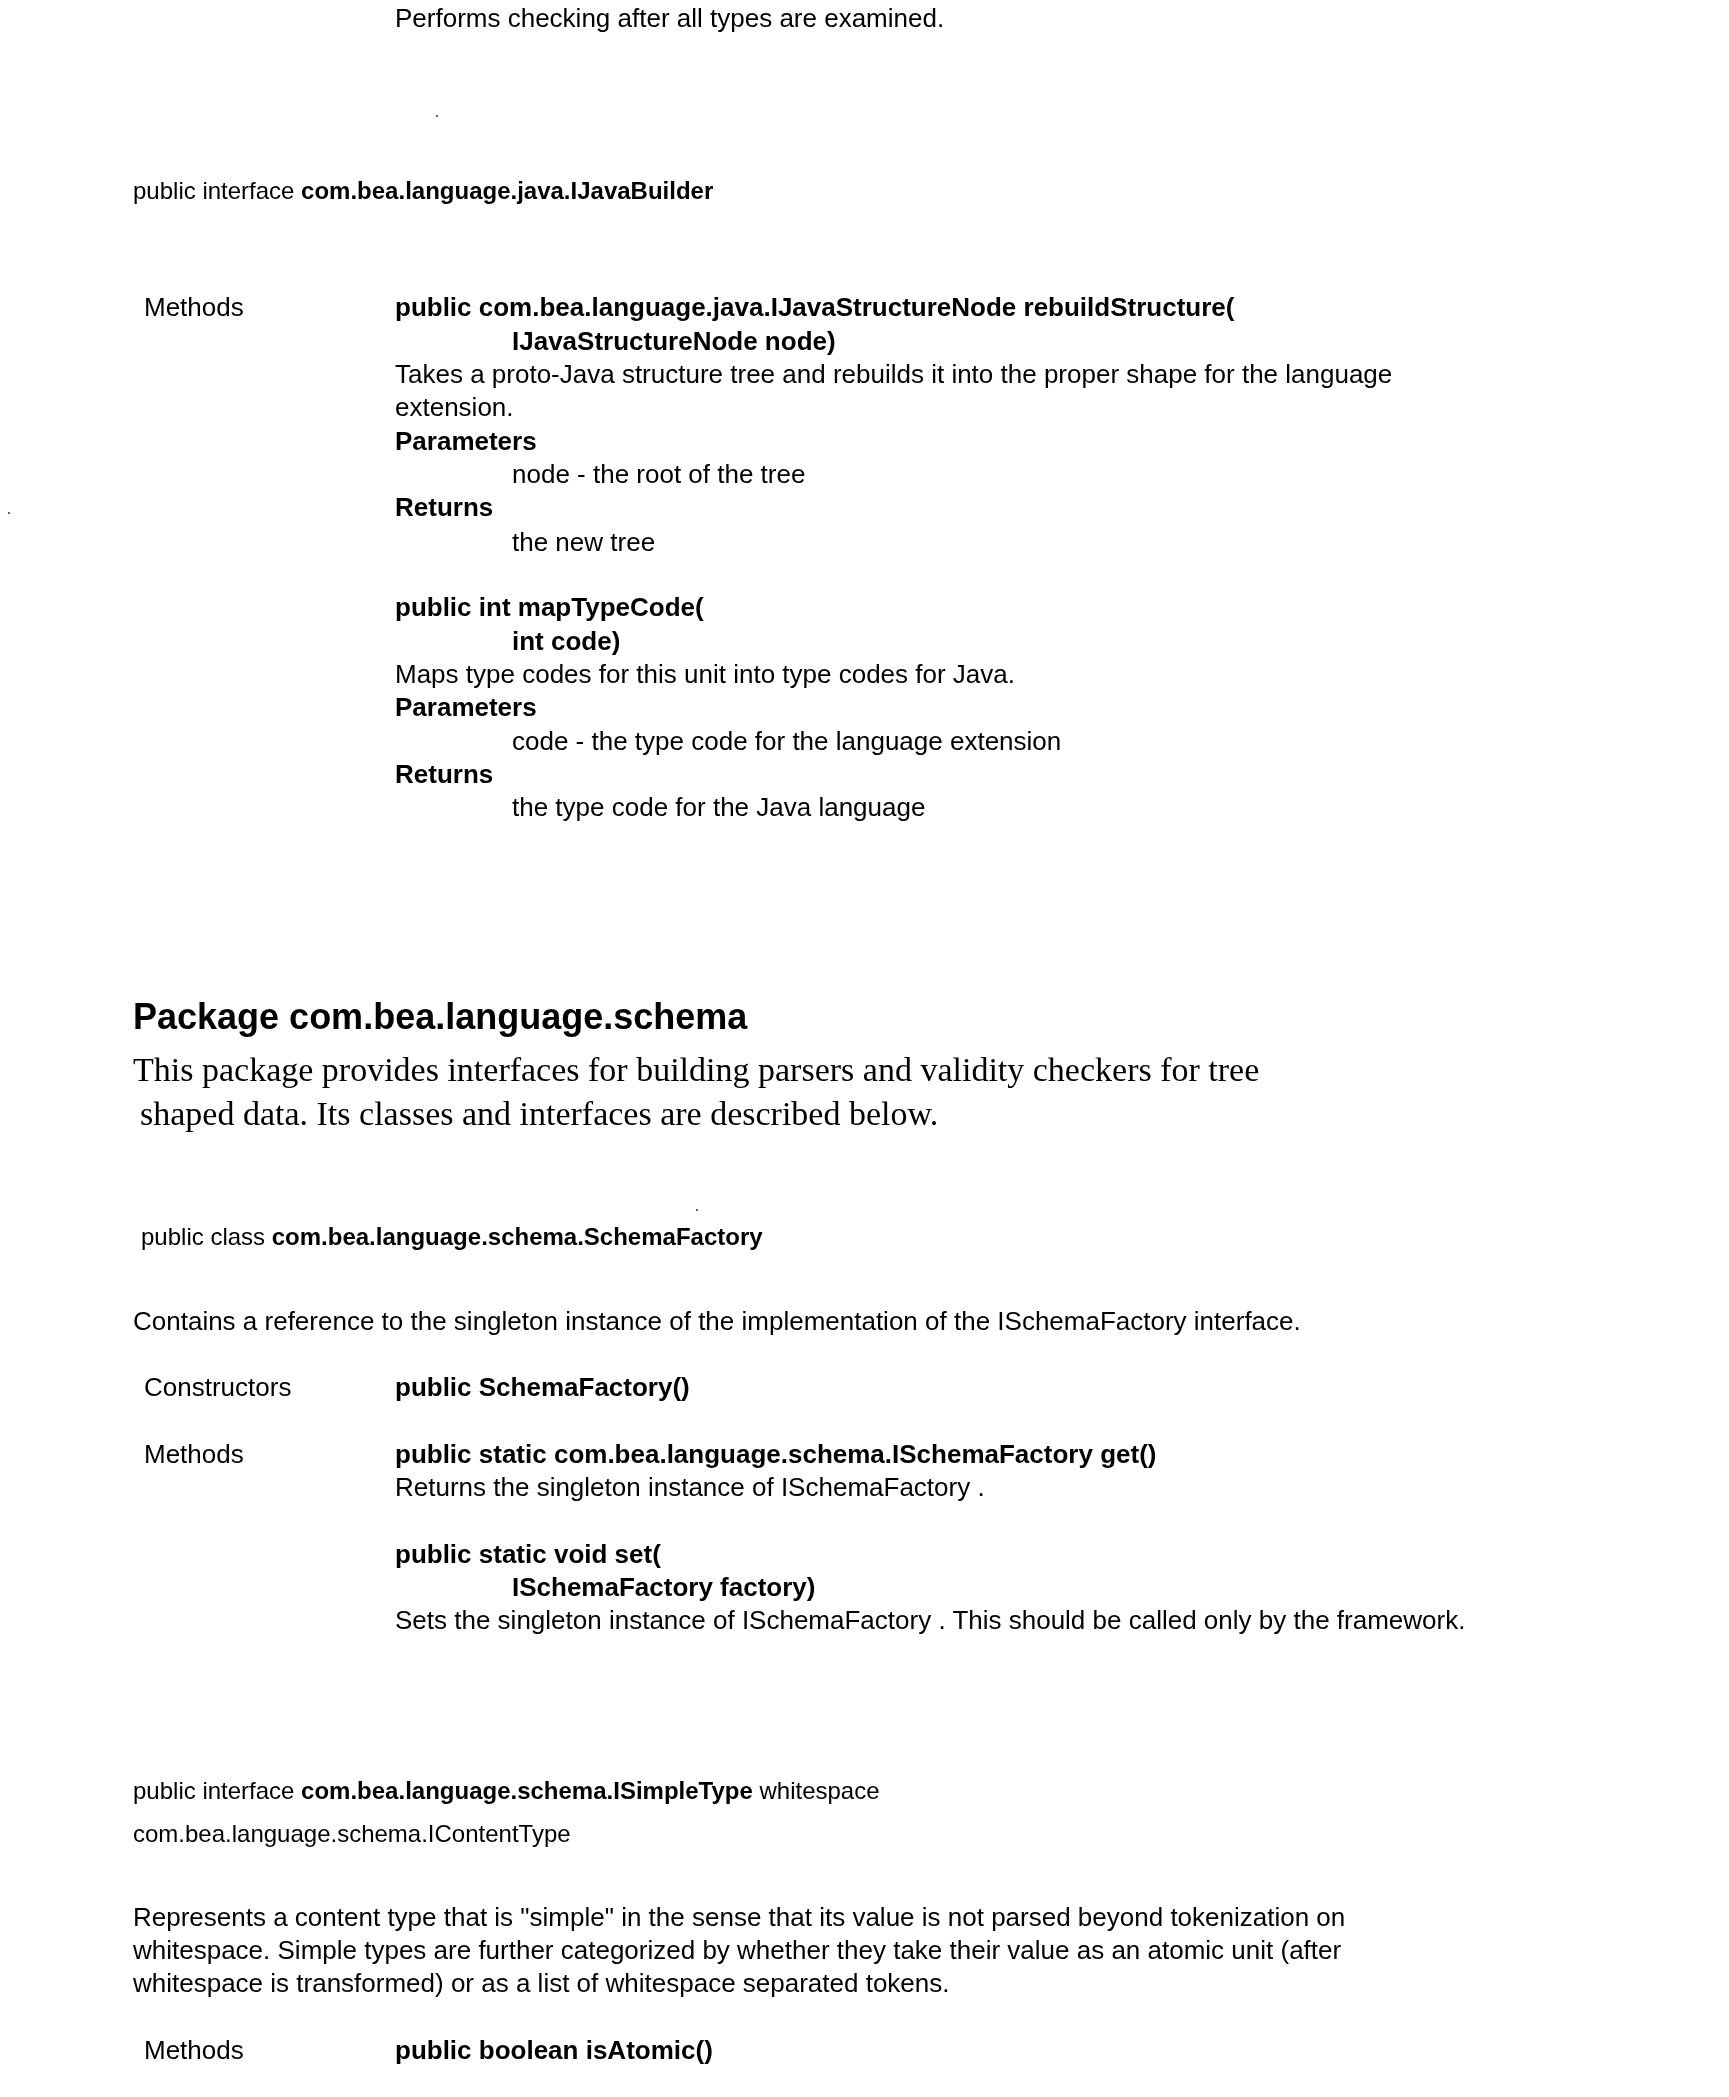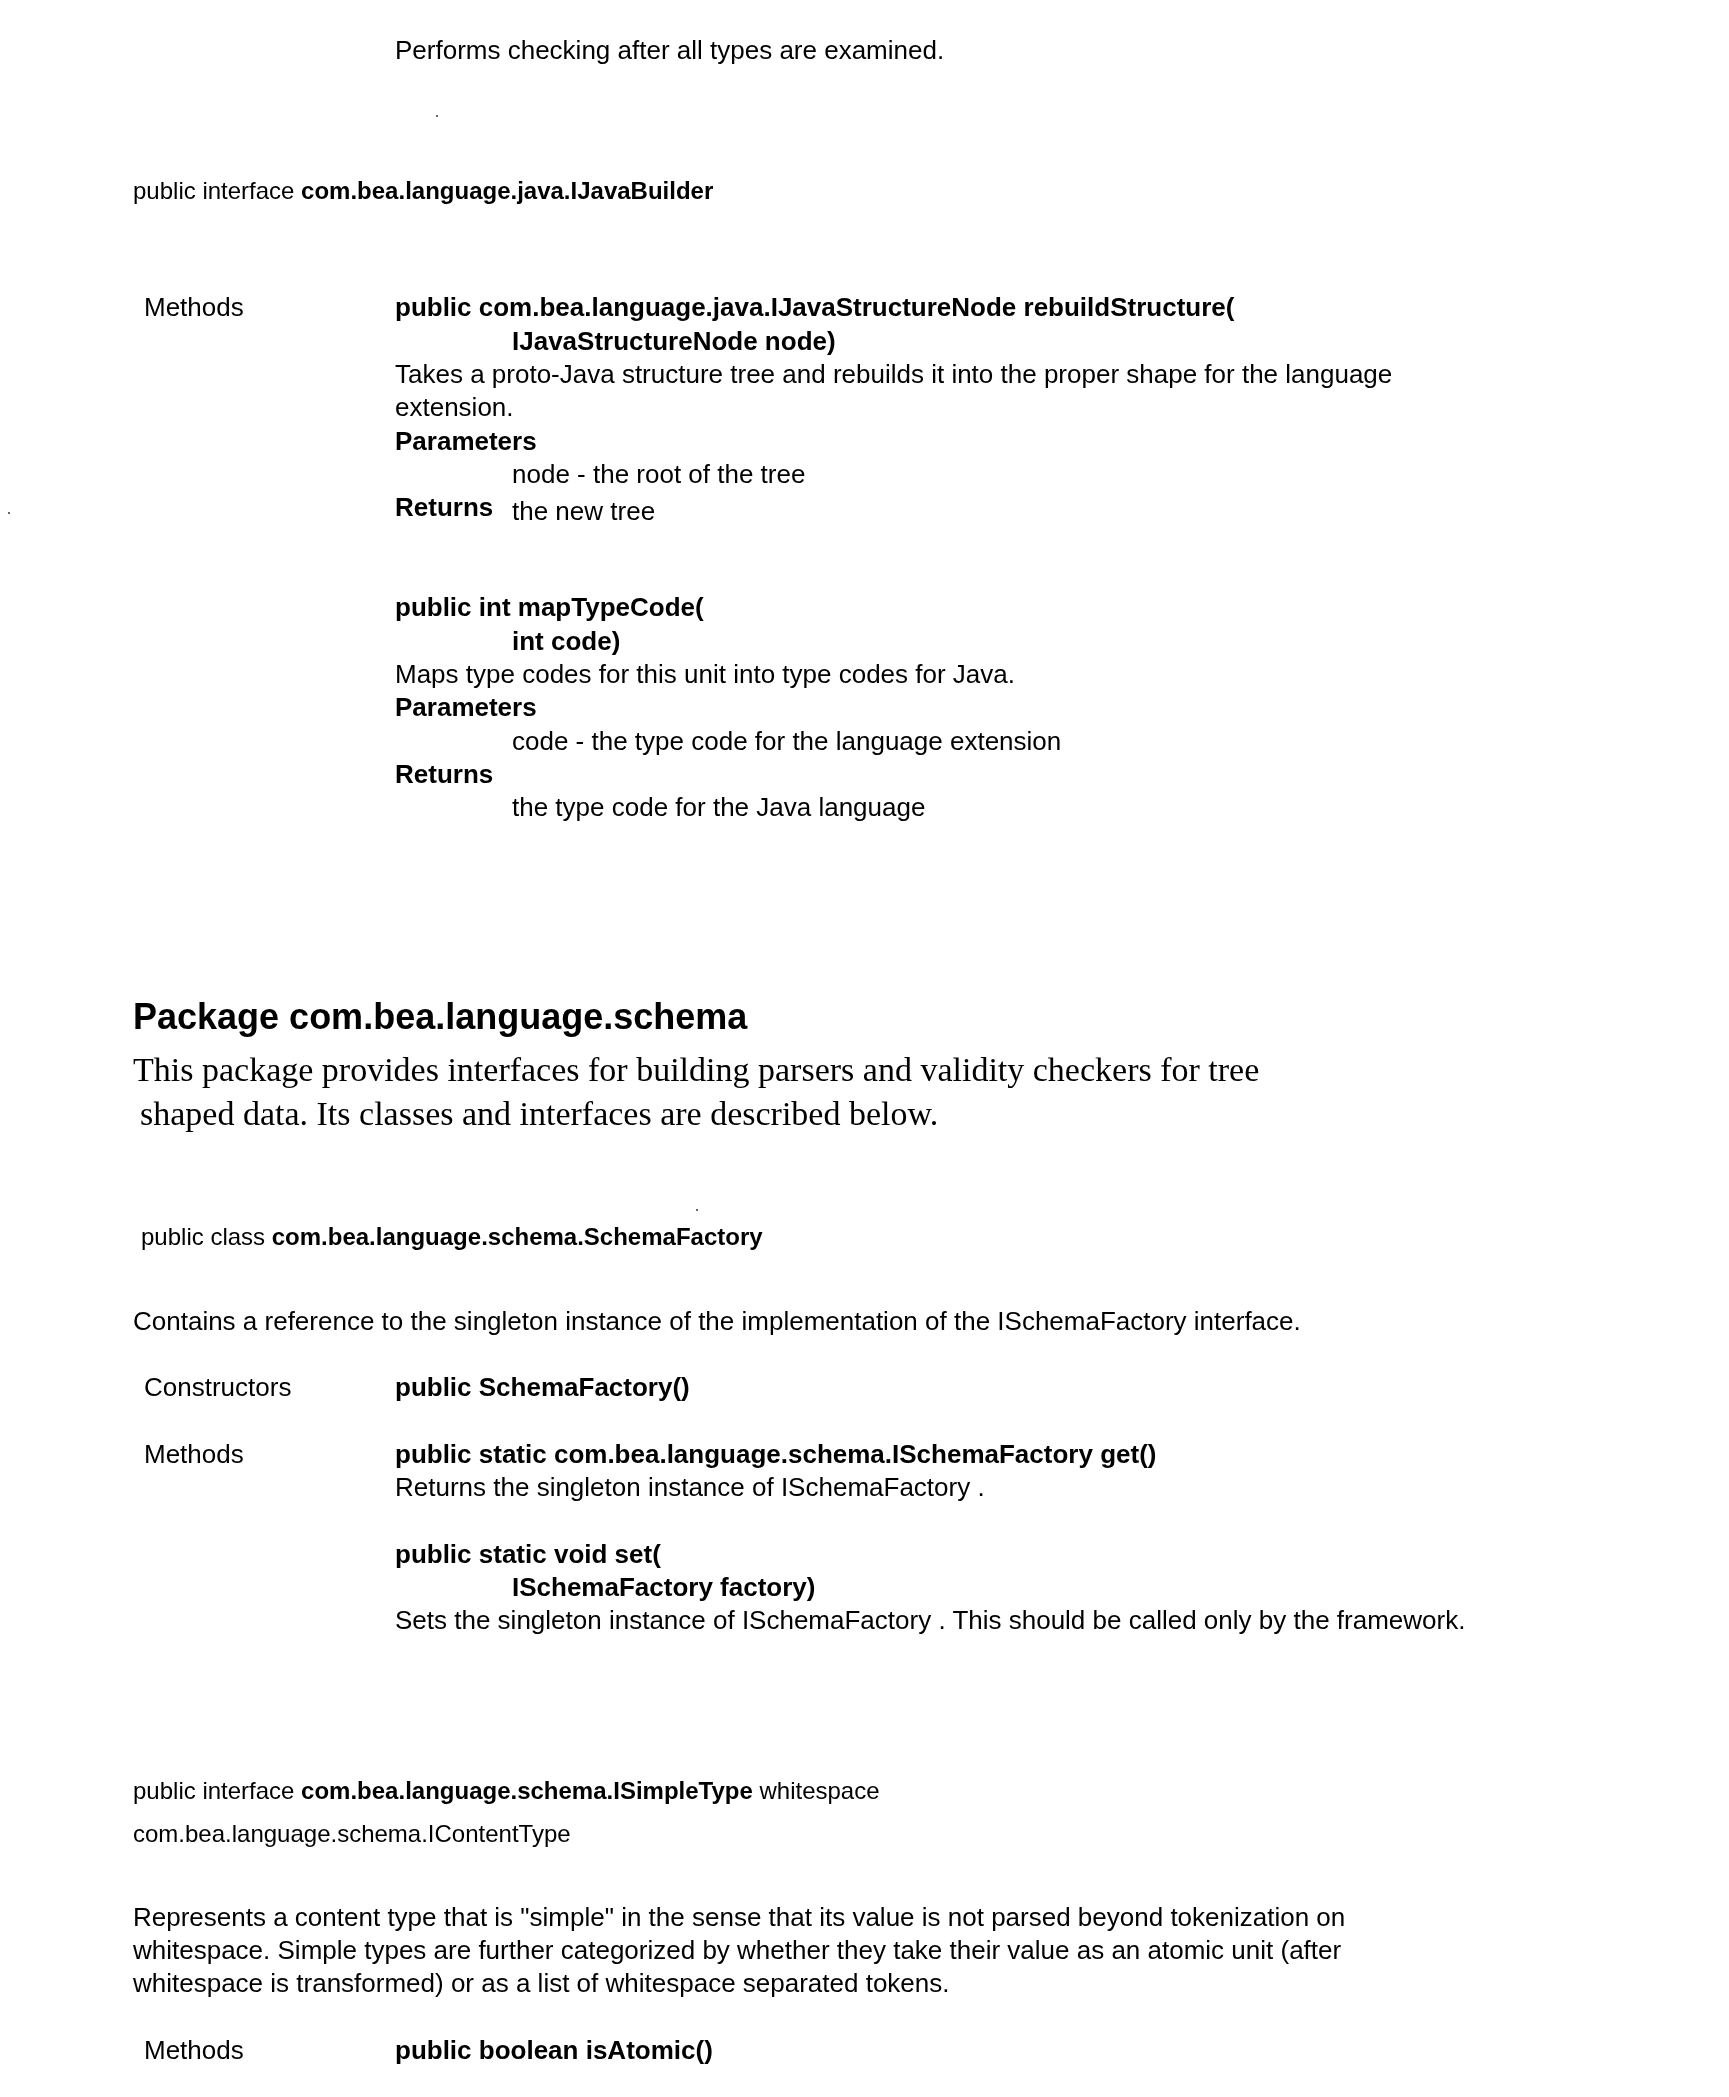--- a/index.html
+++ b/index.html
@@ -11,37 +11,37 @@
   .h-pkg { font-size:36px; line-height:43px; font-weight:bold; }
   .serif-p { font-family:"Liberation Serif", serif; font-size:34px; line-height:44px; }
   .dot { position:absolute; width:2.3px; height:2.3px; background:#333; border-radius:50%; }
   .label { left:144px; }
   .col { left:395px; }
   .ind { left:512px; }
 </style>
 </head>
 <body>
 
-<div class="abs body-text col" style="top:1.6px;margin-top:32px;">Performs checking after all types are examined.</div>
+<div class="abs body-text col" style="top:1.6px;">Performs checking after all types are examined.</div>
 <div class="dot" style="left:436px; top:115px;"></div>
 
 <div class="abs h-class" style="left:133px; top:169px;">
   <span>public interface </span><span class="bold">com.bea.language.java.IJavaBuilder</span>
 </div>
 
 <div class="abs body-text label" style="top:291px;">Methods</div>
 
 <div class="abs body-text col bold" style="top:291px;">public com.bea.language.java.IJavaStructureNode rebuildStructure(</div>
 <div class="abs body-text ind bold" style="top:325px;">IJavaStructureNode node)</div>
 <div class="abs body-text col" style="top:358px;">Takes a proto-Java structure tree and rebuilds it into the proper shape for the language</div>
 <div class="abs body-text col" style="top:391px;">extension.</div>
 <div class="abs body-text col bold" style="top:425px;">Parameters</div>
 <div class="abs body-text ind" style="top:458px;">node - the root of the tree</div>
 <div class="abs body-text col bold" style="top:491px;">Returns</div>
-<div class="abs body-text ind" style="top:495px;text-align:center;">the new tree</div>
+<div class="abs body-text ind" style="top:526px;text-align:center;">the new tree</div>
 <div class="dot" style="left:7.8px; top:512px;"></div>
 
 <div class="abs body-text col bold" style="top:591px;">public int mapTypeCode(</div>
 <div class="abs body-text ind bold" style="top:625px;">int code)</div>
 <div class="abs body-text col" style="top:658px;">Maps type codes for this unit into type codes for Java.</div>
 <div class="abs body-text col bold" style="top:691px;">Parameters</div>
 <div class="abs body-text ind" style="top:725px;">code - the type code for the language extension</div>
 <div class="abs body-text col bold" style="top:758px;">Returns</div>
 <div class="abs body-text ind" style="top:791px;">the type code for the Java language</div>
 

